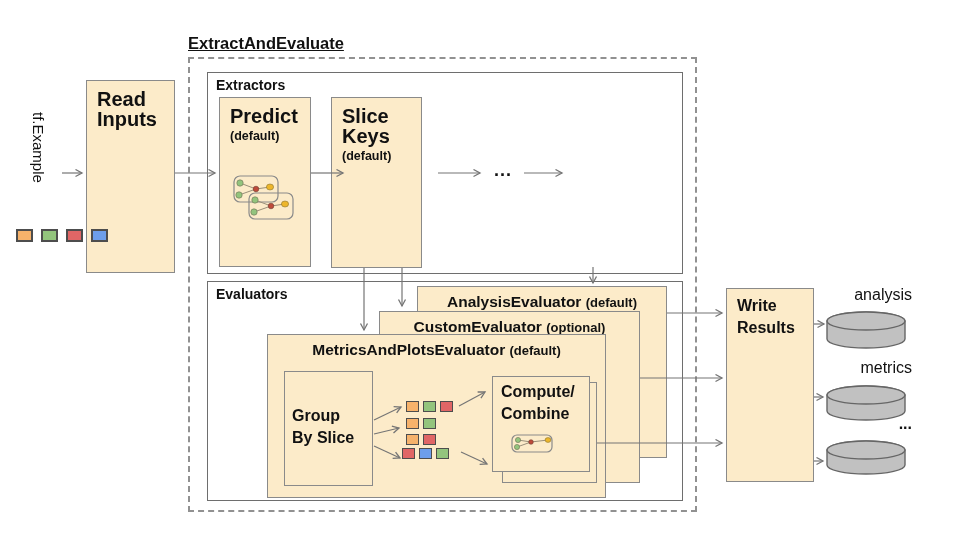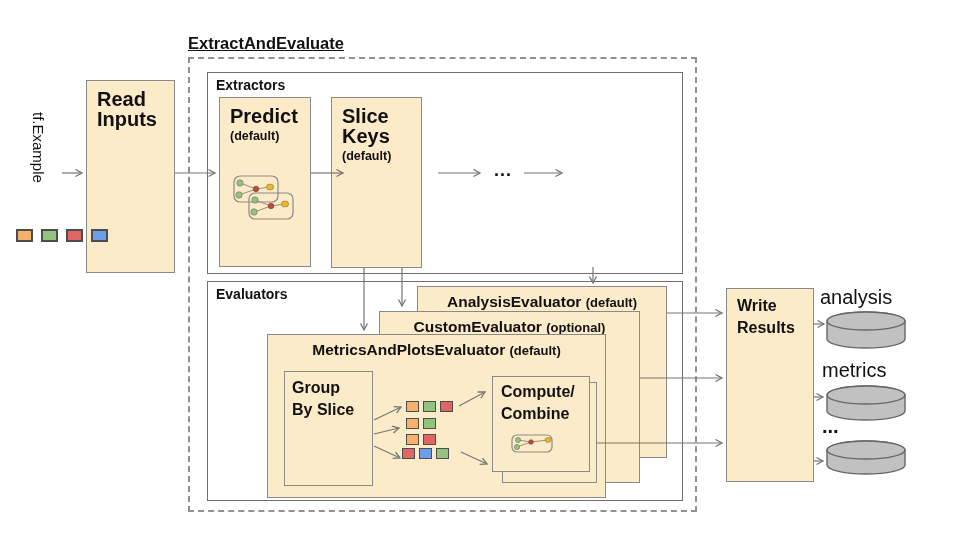--- a/index.html
+++ b/index.html
@@ -24,21 +24,21 @@
   .two-line { font-size:16px; font-weight:bold; line-height:22px; }
 
   .ellipsis { position:absolute; font-size:18px; font-weight:bold; text-align:center; letter-spacing:1px; z-index:3; }
 
   .vtext { position:absolute; writing-mode:vertical-rl; font-size:15px; z-index:3; }
 
   .squares-row { position:absolute; white-space:nowrap; z-index:8; line-height:0; }
   .sq { display:inline-block; width:13px; height:11px; border:1.6px solid var(--square-border,#4d4d4d); margin-right:4px; }
   .big .sq { width:17px; height:13px; border-width:2px; margin-right:8px; }
 
-  .out-label { position:absolute; font-size:20px; text-align:left; z-index:3; }
+  .out-label { position:absolute; font-size:16px; text-align:right; z-index:3; }
   .out-label.b { font-weight:bold; }
 
   .overlay { position:absolute; left:0; top:0; width:960px; height:540px; pointer-events:none; z-index:20; }
   .arrow { stroke:var(--arrow,#757575); stroke-width:1.2; fill:none; }
   .cyl-body, .cyl-top { fill:var(--cylinder-fill,#C1C1C1); stroke:var(--cylinder-border,#666); stroke-width:1.4; }
 
   .icon-svg { position:absolute; }
   .icon-rect { fill:none; stroke:#8a8a8a; stroke-width:1.2; }
   .icon-edge { stroke:#9a8f7a; stroke-width:1; }
   .nd-g { fill:var(--node-green,#93C47D); stroke:#6f6f55; stroke-width:.6; }
@@ -125,21 +125,21 @@
   </div>
 
   <div class="tanbox" style="left:267px; top:334px; width:339px; height:164px; z-index:5;">
     <div class="stack-label">
       <span>MetricsAndPlotsEvaluator</span>
       <span class="q">(default)</span>
     </div>
   </div>
 
   <div class="tanbox" style="left:284px; top:371px; width:89px; height:115px; z-index:6;">
-    <div class="two-line" style="padding:5px 4px 0 7px;">
+    <div class="two-line" style="padding:5px 4px 0 7px;margin-top:28px;">
       <div>Group</div>
       <div>By Slice</div>
     </div>
   </div>
 
   <div class="squares-row" style="left:406px; top:401px;"><span class="sq" style="background: rgb(246, 178, 107);"></span><span class="sq" style="background: rgb(147, 196, 125);"></span><span class="sq" style="background: rgb(224, 102, 102);"></span></div>
   <div class="squares-row" style="left:406px; top:418px;"><span class="sq" style="background: rgb(246, 178, 107);"></span><span class="sq" style="background: rgb(147, 196, 125);"></span></div>
   <div class="squares-row" style="left:406px; top:434px;"><span class="sq" style="background: rgb(246, 178, 107);"></span><span class="sq" style="background: rgb(224, 102, 102);"></span></div>
   <div class="squares-row" style="left:402px; top:448px;"><span class="sq" style="background: rgb(224, 102, 102);"></span><span class="sq" style="background: rgb(109, 158, 235);"></span><span class="sq" style="background: rgb(147, 196, 125);"></span></div>
 

